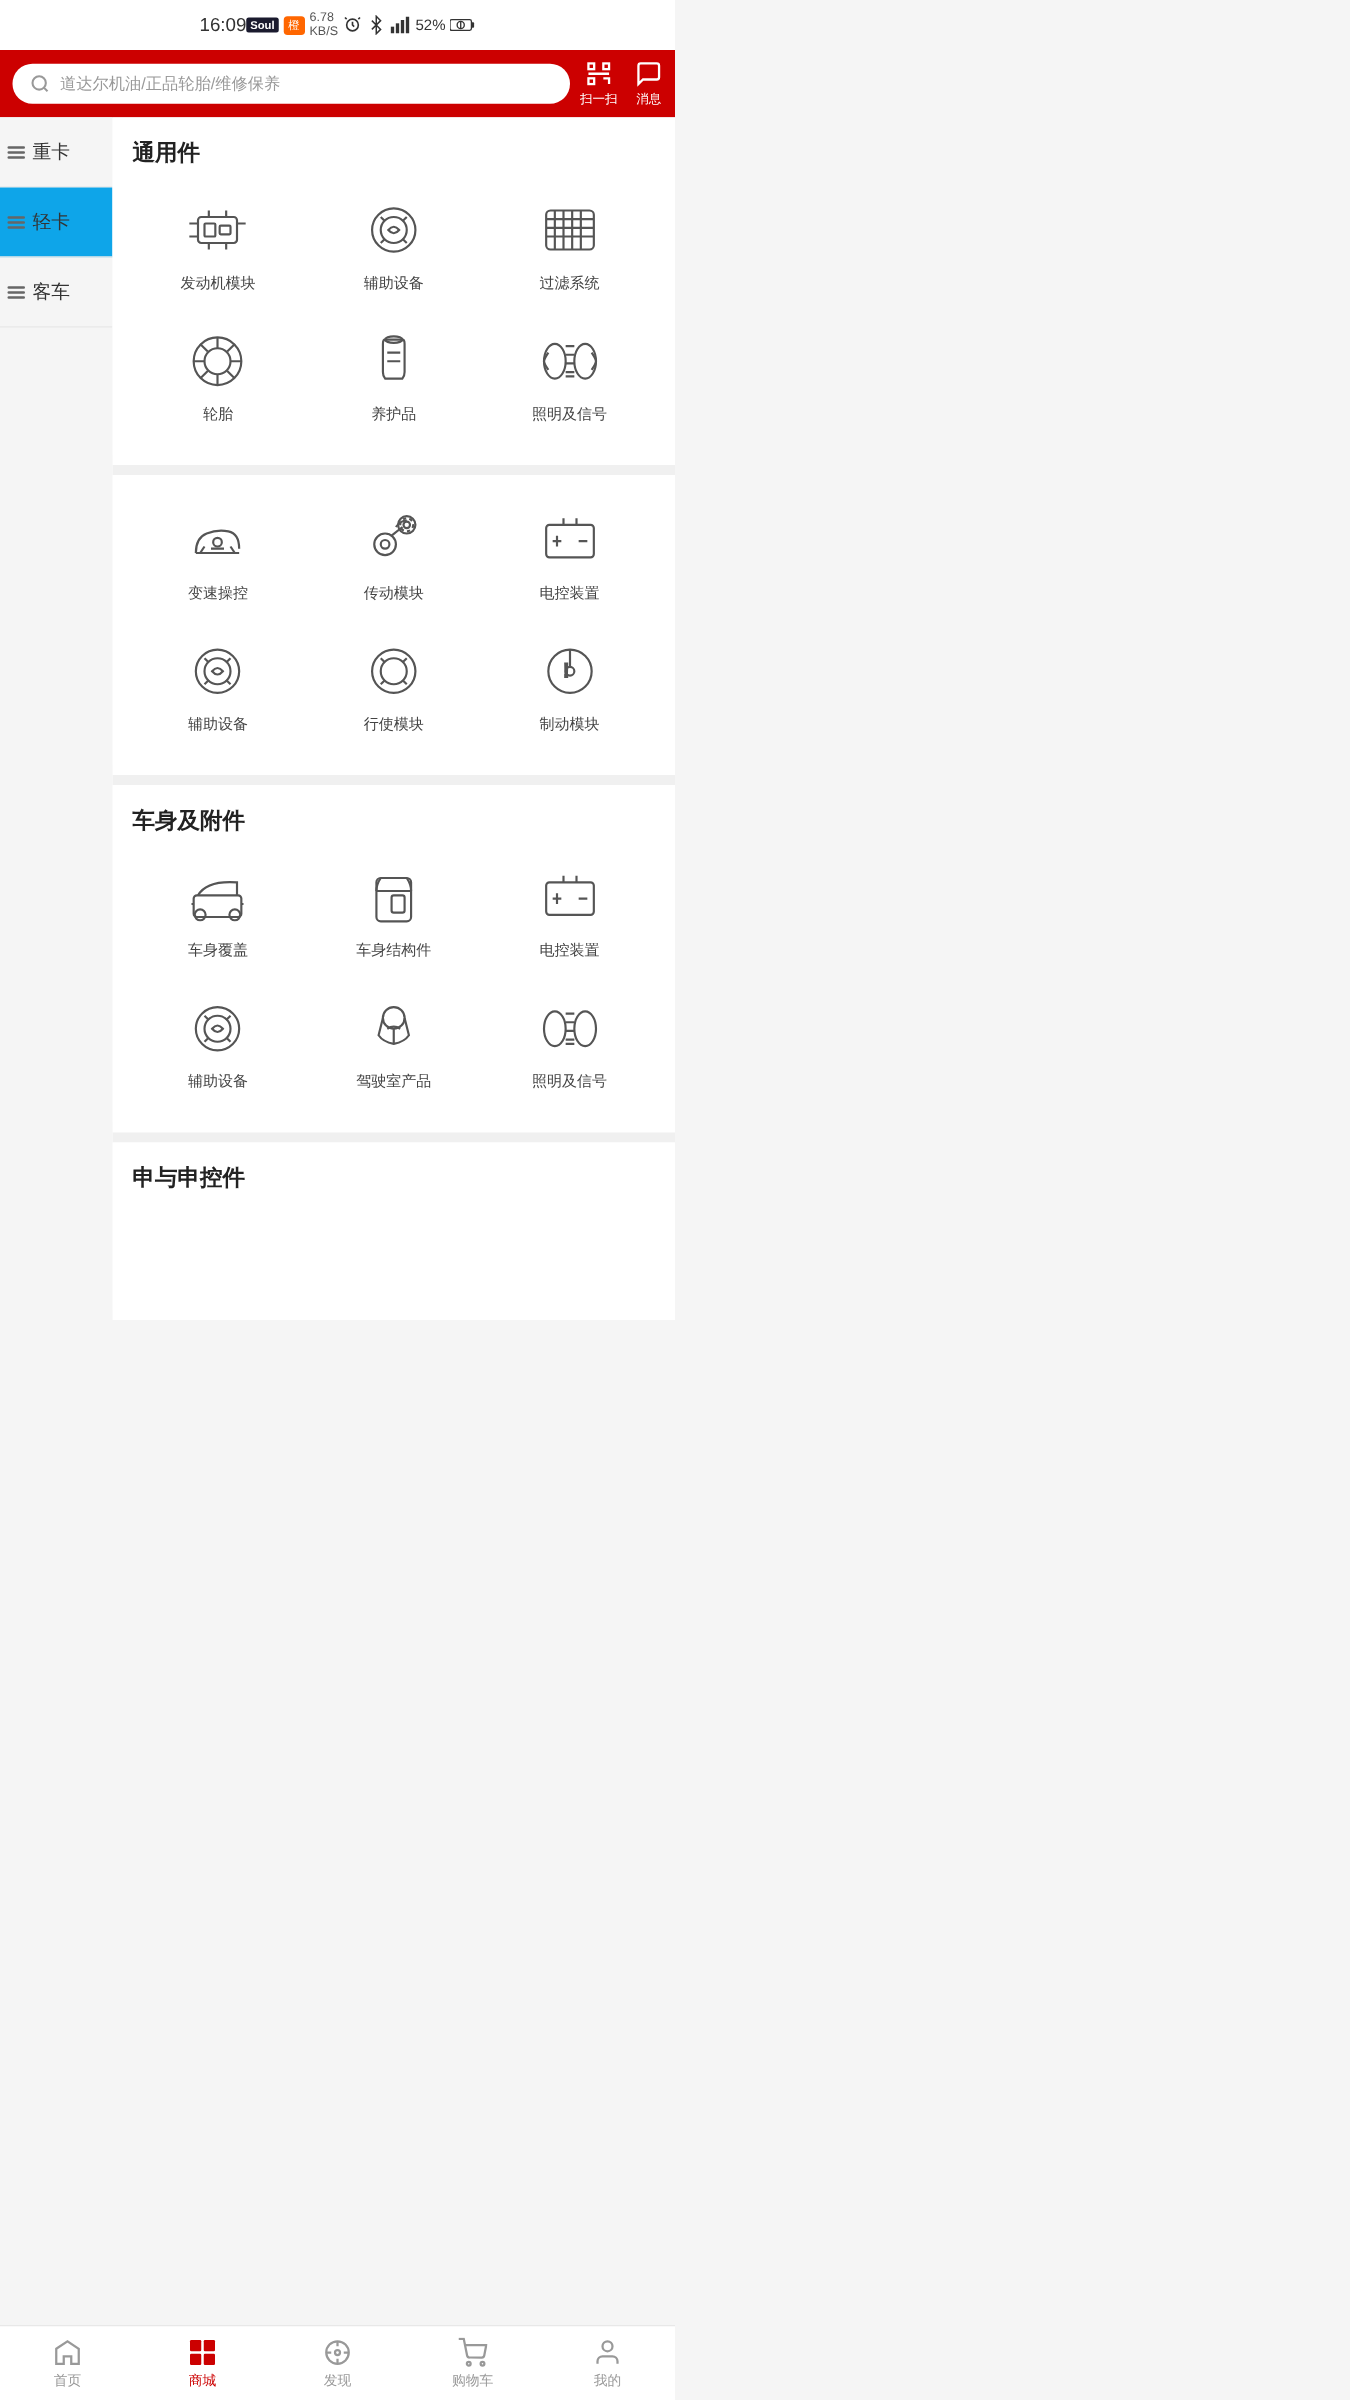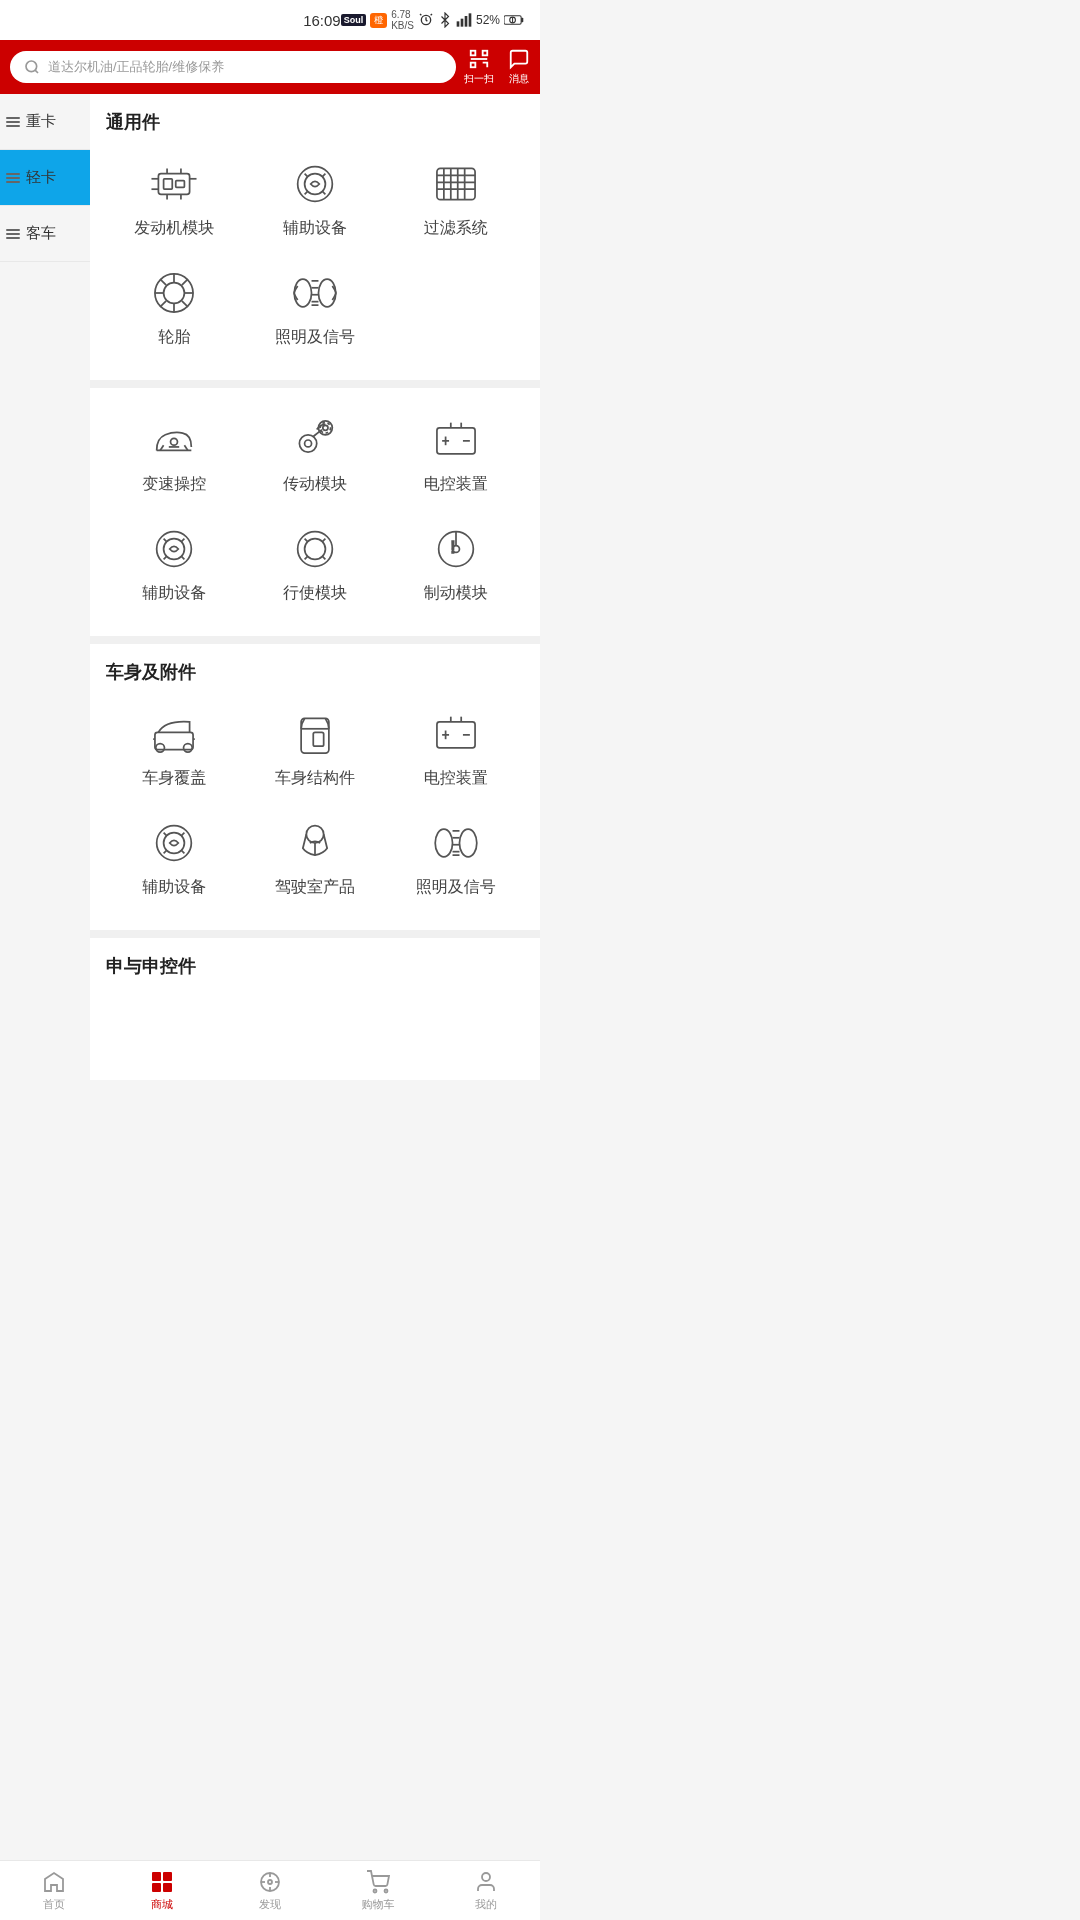--- a/index.html
+++ b/index.html
@@ -11,21 +11,21 @@
       font-family: -apple-system, 'PingFang SC', 'Microsoft YaHei', sans-serif;
       overflow-x: hidden;
     }
 
     
     .status-bar {
       background: #fff;
       height: 40px;
       display: flex;
       align-items: center;
-      justify-content: flex-end;
+      justify-content: center;
       padding: 4px 16px;
       font-size: 13px;
       color: #333;
     }
     .status-left { font-size: 15px; font-weight: 500; }
     .status-icons { display: flex; align-items: center; gap: 4px; font-size: 11px; }
     .status-icons .soul-badge {
       background: #1a1a2e;
       color: #fff;
       font-size: 9px;
@@ -161,21 +161,21 @@
       height: 56px;
       display: flex;
       align-items: center;
       justify-content: center;
     }
     .grid-item-icon svg {
       width: 52px;
       height: 52px;
     }
     .grid-item-label {
-      font-size: 16px;
+      font-size: 12px;
       color: #444;
       text-align: center;
     }
 
     
     .bottom-nav {
       position: fixed;
       bottom: 0;
       width: 540px;
       background: #fff;
@@ -364,20 +364,31 @@
               <line x1="42" y1="30" x2="52" y2="30"></line>
               <line x1="14" y1="14" x2="21" y2="21"></line>
               <line x1="39" y1="39" x2="46" y2="46"></line>
               <line x1="46" y1="14" x2="39" y2="21"></line>
               <line x1="21" y1="39" x2="14" y2="46"></line>
             </svg>
           </div>
           <span class="grid-item-label">轮胎</span>
         </div>
 
+        <div class="grid-item">
+          <div class="grid-item-icon">
+            <svg viewBox="0 0 60 60" fill="none" stroke="#555" stroke-width="2">
+              <path d="M22 10 Q20 10 20 14 L20 40 Q20 44 22 46 L38 46 Q40 44 40 40 L40 14 Q40 10 38 10 Z"></path>
+              <ellipse cx="30" cy="10" rx="8" ry="3"></ellipse>
+              <line x1="24" y1="22" x2="36" y2="22"></line>
+              <line x1="24" y1="30" x2="36" y2="30"></line>
+            </svg>
+          </div>
+          <span class="grid-item-label">养护品</span>
+        </div>
 
         <div class="grid-item">
           <div class="grid-item-icon">
             <svg viewBox="0 0 60 60" fill="none" stroke="#555" stroke-width="2">
               <ellipse cx="16" cy="30" rx="10" ry="16" fill="none"></ellipse>
               <ellipse cx="44" cy="30" rx="10" ry="16" fill="none"></ellipse>
               <line x1="26" y1="16" x2="34" y2="16"></line>
               <line x1="26" y1="24" x2="34" y2="24"></line>
               <line x1="26" y1="32" x2="34" y2="32"></line>
               <line x1="26" y1="40" x2="34" y2="40"></line>

